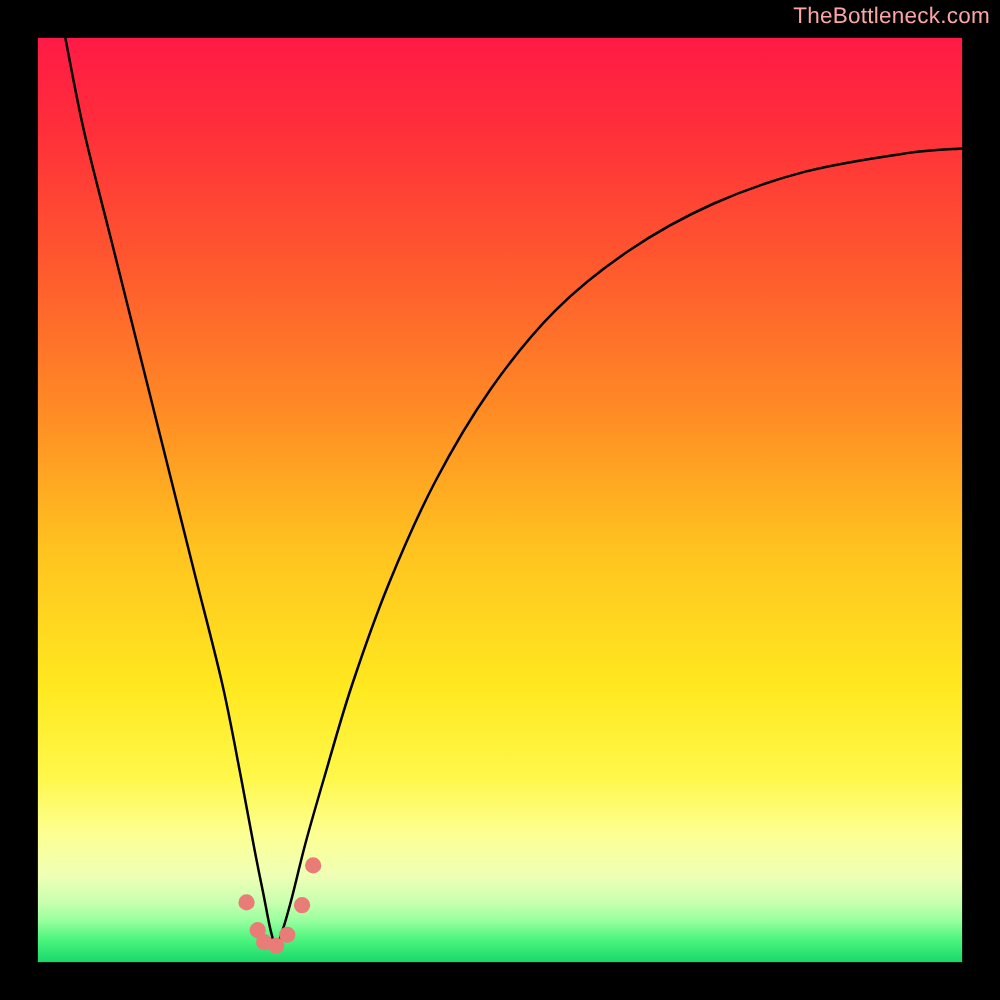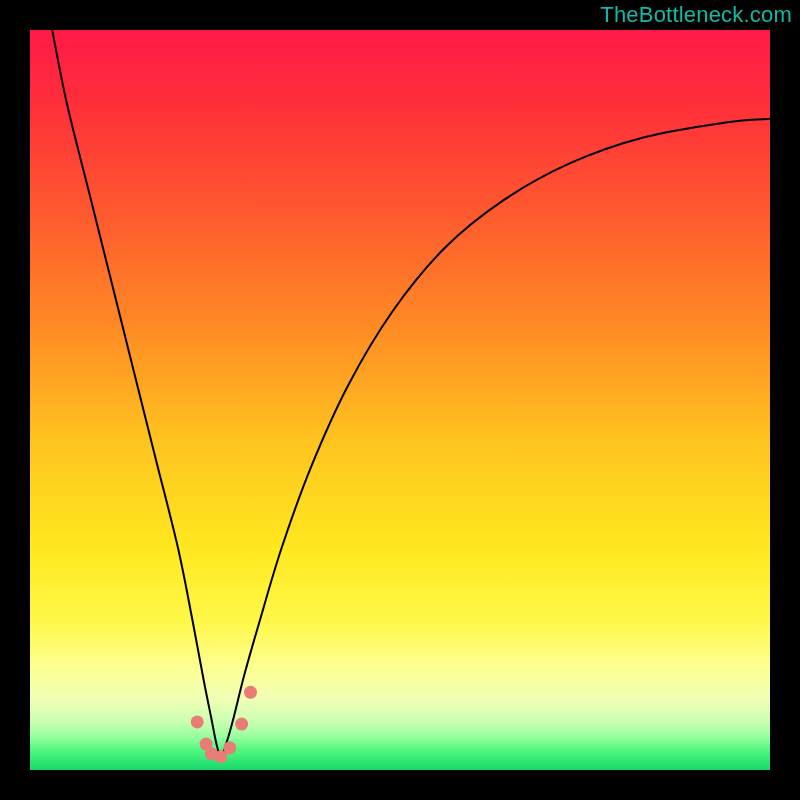--- a/index.html
+++ b/index.html
@@ -8,22 +8,22 @@
     width: 800px;
     height: 800px;
     background: #000000;
     overflow: hidden;
   }
   .watermark {
     position: absolute;
     top: 2px;
     right: 8px;
     font-family: Arial, Helvetica, sans-serif;
-    font-size: 22px;
-    color: #14b8a6;
+    font-size: 18px;
+    color: #fca5a5;
     letter-spacing: 0.2px;
     z-index: 10;
   }
   .plot-area {
     position: absolute;
     top: 30px;
     left: 30px;
     width: 740px;
     height: 740px;
     overflow: hidden;

